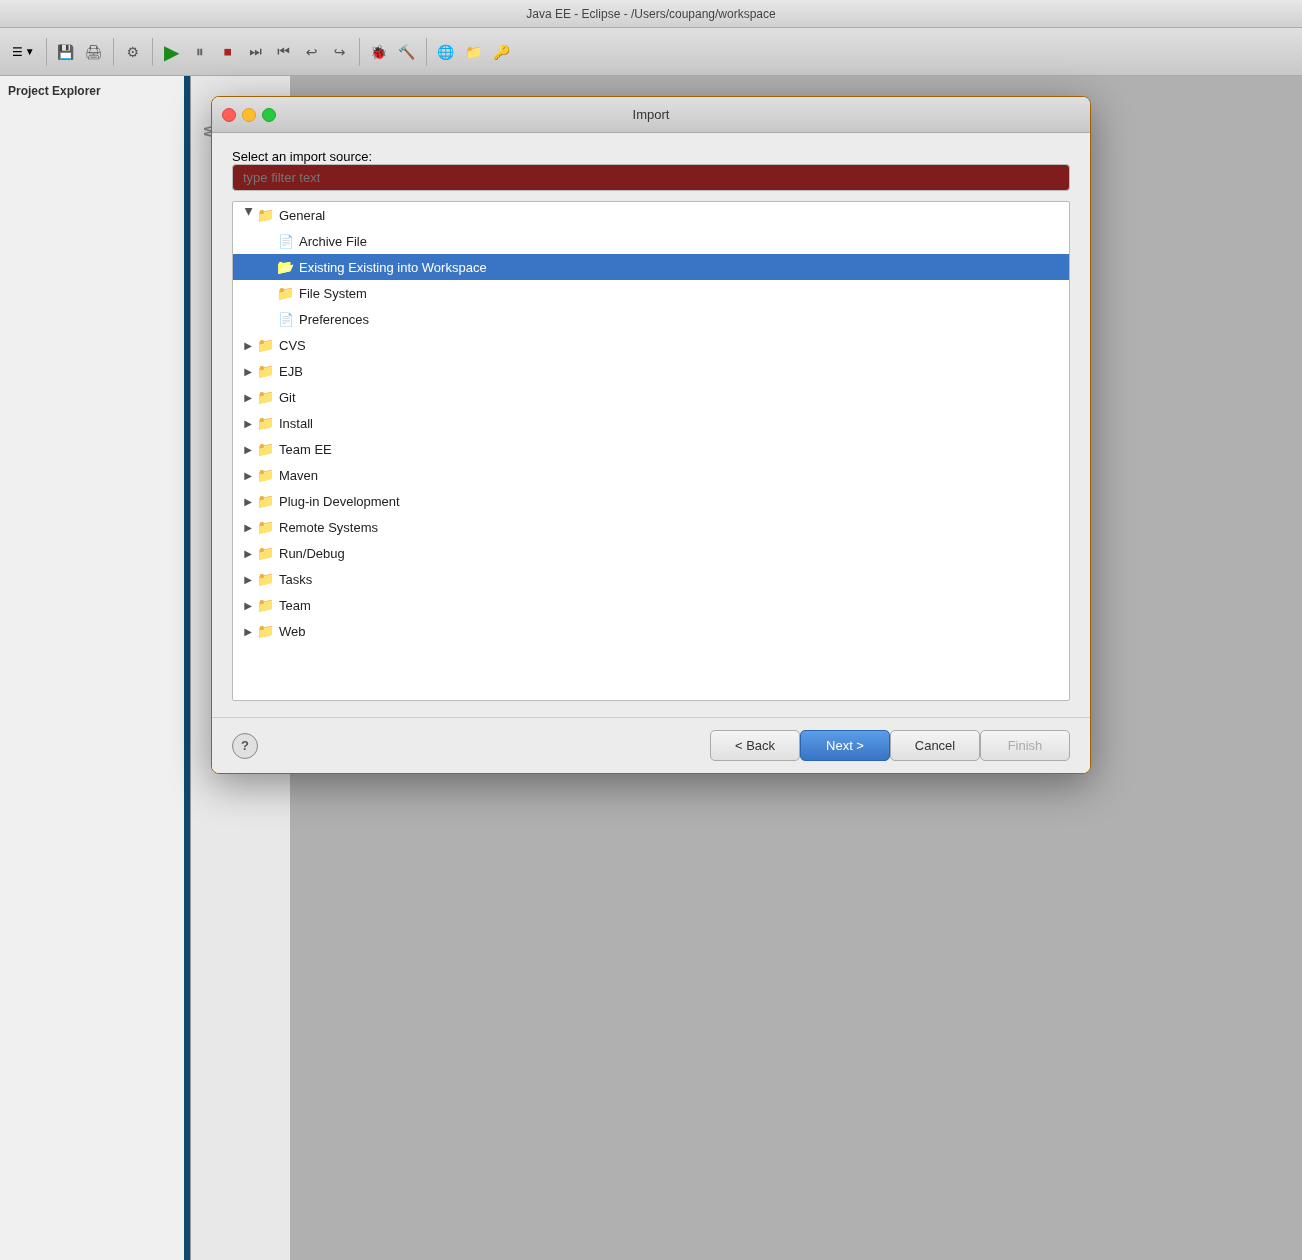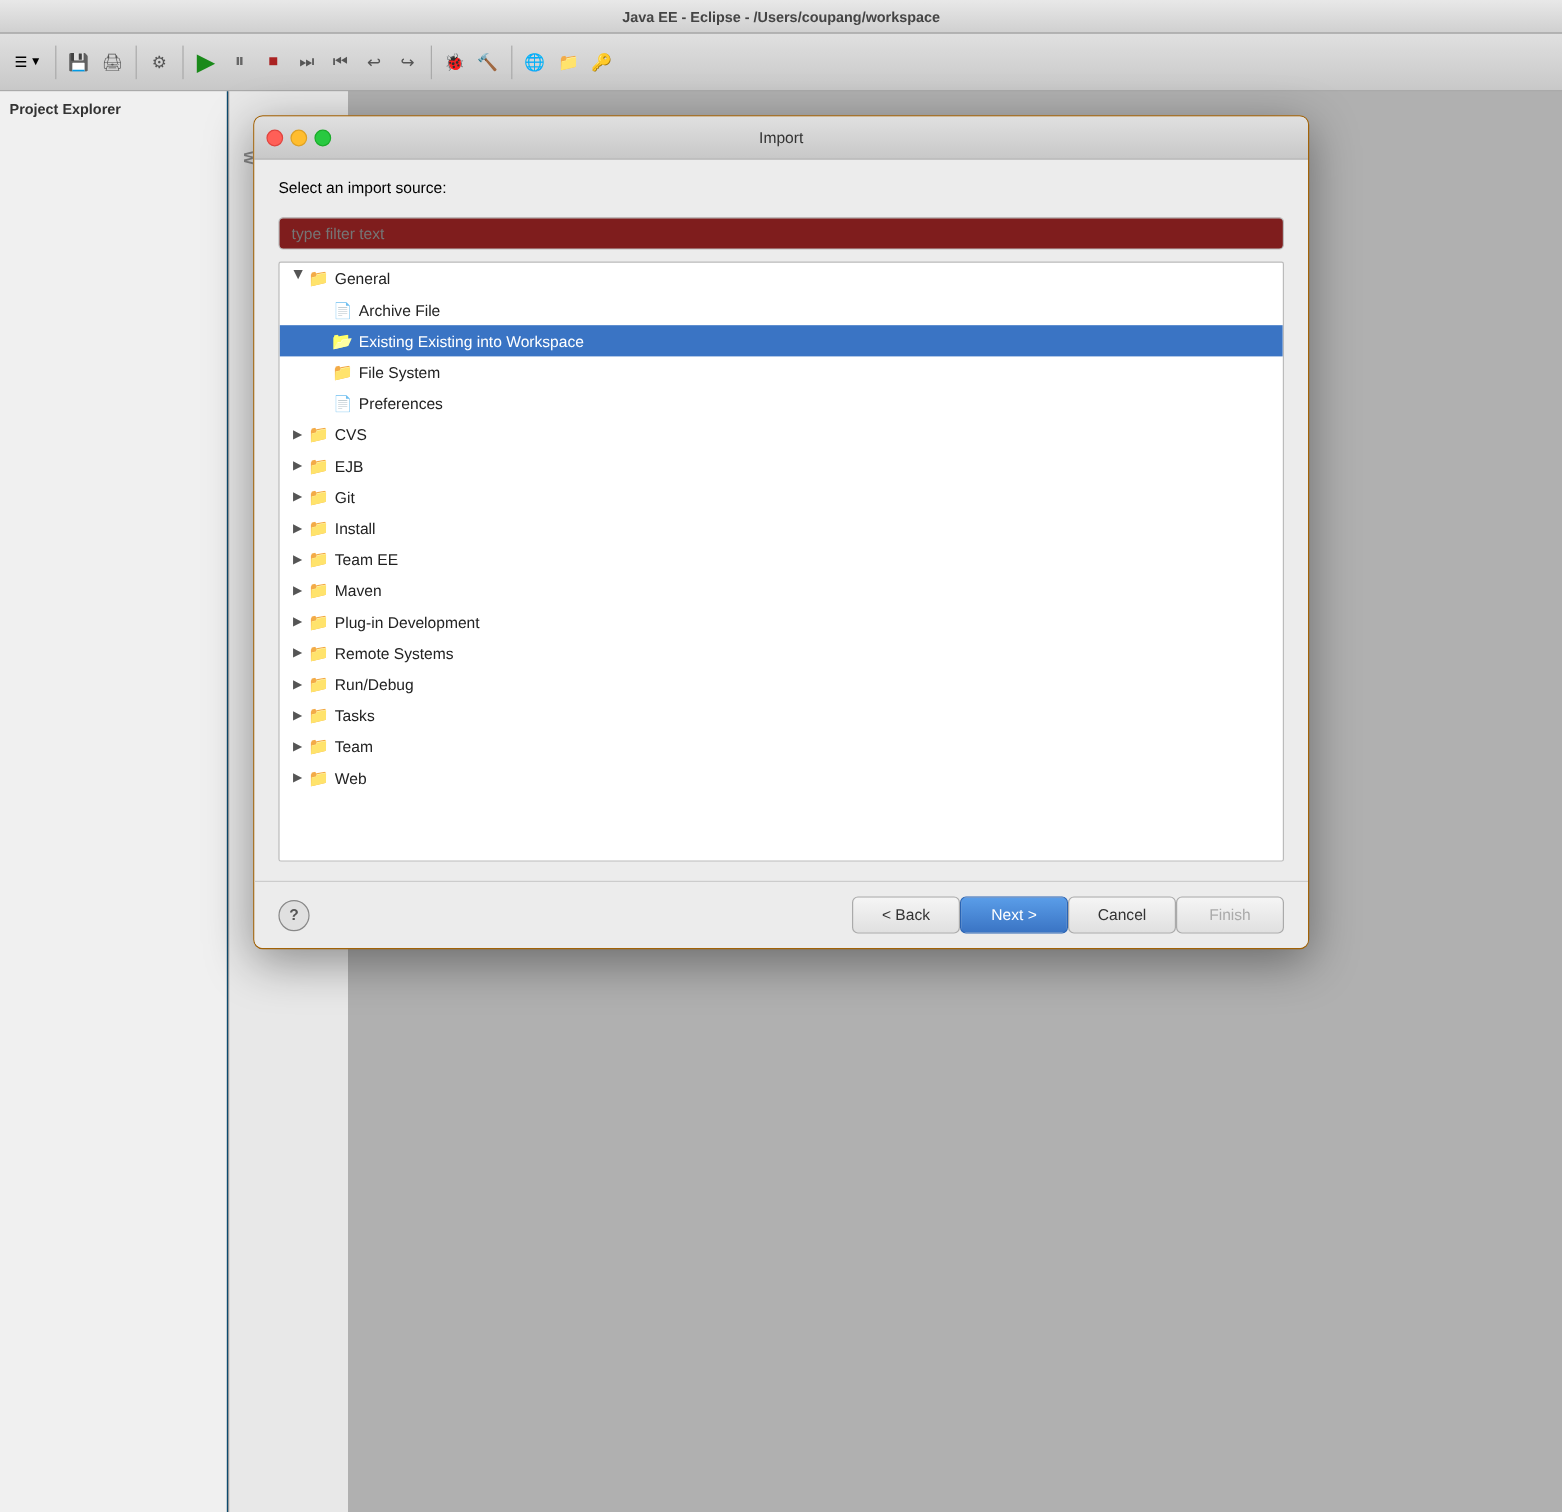--- a/index.html
+++ b/index.html
@@ -19,21 +19,21 @@
       height: 28px;
       display: flex;
       align-items: center;
       justify-content: center;
       border-bottom: 1px solid #aaa;
       position: relative;
     }
     .titlebar-title {
       font-size: 12px;
       color: #444;
-      font-weight: 700;
+      font-weight: 400;
     }
 
     
     .toolbar {
       background: linear-gradient(to bottom, #e0e0e0, #c8c8c8);
       height: 48px;
       border-bottom: 1px solid #aaa;
       display: flex;
       align-items: center;
       padding: 0 8px;
@@ -60,21 +60,21 @@
     .ide-area {
       display: flex;
       height: calc(1260px - 28px - 48px);
       position: relative;
     }
 
     
     .project-explorer {
       width: 190px;
       background: #f0f0f0;
-      border-right: 1px solid #0c4a6e;
+      border-right: 6px solid #0c4a6e;
       padding: 8px;
       font-size: 12px;
       color: #333;
     }
     .project-explorer-title {
       font-size: 12px;
       font-weight: 600;
       color: #333;
       margin-bottom: 6px;
     }
@@ -189,21 +189,21 @@
     }
 
     
     .dialog-body {
       padding: 16px 20px;
       background: #ececec;
     }
     .dialog-body-label {
       font-size: 13px;
       color: #000;
-      margin-bottom: 17px;
+      margin-bottom: 0;
     }
 
     
     .filter-input {
       width: 100%;
       padding: 5px 10px;
       border: 1px solid #bbb;
       border-radius: 4px;
       background: #7f1d1d;
       font-size: 13px;

